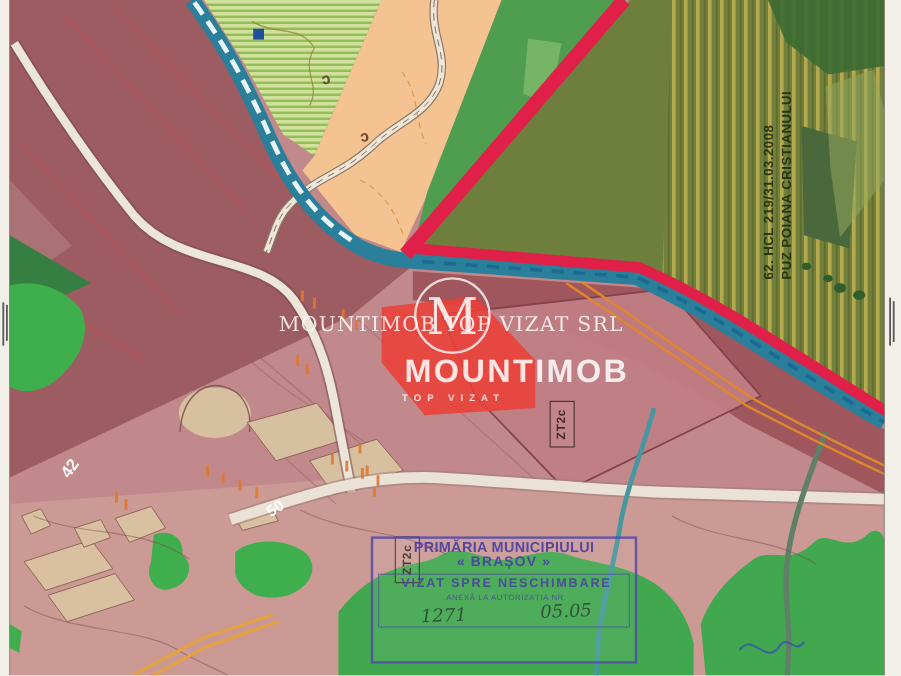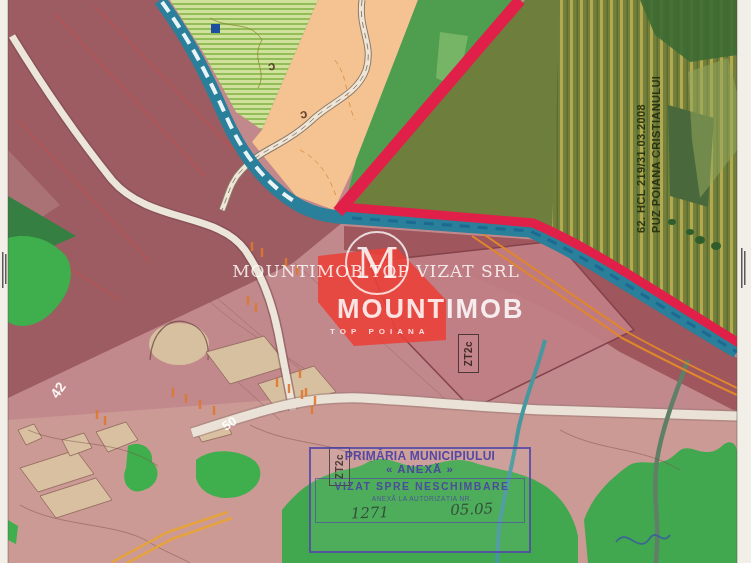--- a/index.html
+++ b/index.html
@@ -194,21 +194,21 @@
       <rect x="741" y="248" width="1.5" height="40" fill="#333" opacity="0.8"></rect>
       <rect x="744" y="251" width="1.5" height="34" fill="#333" opacity="0.8"></rect>
     </g>
   </svg>
 
   <div class="overlay wm-circle">
     <span>M</span>
   </div>
   <div class="overlay wm-line1">MOUNTIMOB TOP VIZAT SRL</div>
   <div class="overlay wm-brand">MOUNTIMOB</div>
-  <div class="overlay wm-sub">TOP POIANA</div>
+  <div class="overlay wm-sub">TOP VIZAT</div>
 
   <div class="overlay puz-note">
     <div>62. HCL 219/31.03.2008</div>
     <div>PUZ POIANA CRISTIANULUI</div>
   </div>
 
   <div class="overlay zt-box zt-a">
     <span>ZT2c</span>
   </div>
   <div class="overlay zt-box zt-b">
@@ -216,21 +216,21 @@
   </div>
 
   <div class="overlay pnum p42">42</div>
   <div class="overlay pnum p50">50</div>
 
   <div class="overlay rletter rl-a">c</div>
   <div class="overlay rletter rl-b">c</div>
 
   <div class="overlay stamp">
     <div class="stamp-l2">PRIMĂRIA MUNICIPIULUI</div>
-    <div class="stamp-l3">« ANEXĂ »</div>
+    <div class="stamp-l3">« BRAȘOV »</div>
     <div class="stamp-mid">
       <div class="stamp-visa">VIZAT SPRE NESCHIMBARE</div>
       <div class="stamp-annex">ANEXĂ LA AUTORIZAȚIA NR.</div>
       <div class="stamp-hand">
         <span>1271</span>
         <span>05.05</span>
       </div>
     </div>
   </div>
 

